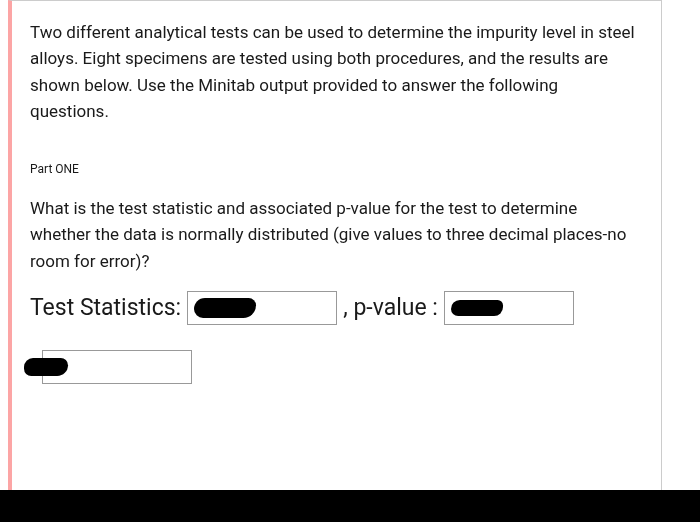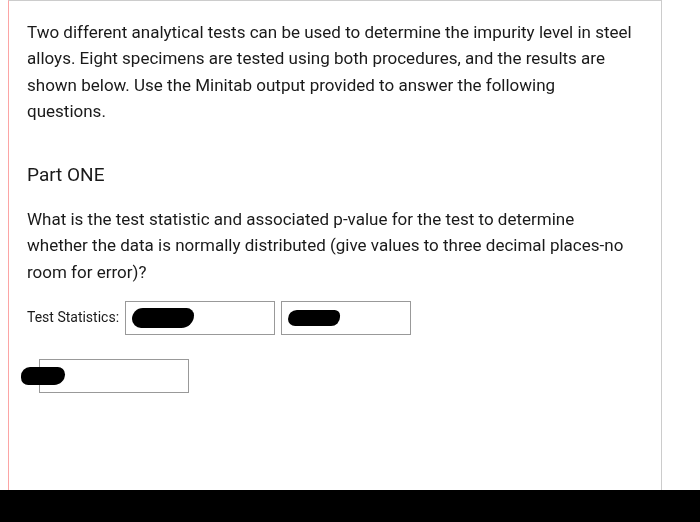--- a/index.html
+++ b/index.html
@@ -8,49 +8,49 @@
       box-sizing: border-box;
     }
     body {
       font-family: -apple-system, BlinkMacSystemFont, "Segoe UI", Roboto, Arial, sans-serif;
       background: #fff;
       width: 700px;
       height: 522px;
       position: relative;
     }
     .outer {
-      border-left: 1px solid #fca5a5;
+      border-left: 4px solid #fca5a5;
       border-right: 1px solid #ccc;
       border-top: 1px solid #ccc;
       margin: 0 38px 0 8px;
       background: #fff;
       height: 490px;
     }
     .content {
       padding: 18px 24px 20px 18px;
       color: #1a1a1a;
       font-size: 17px;
       line-height: 1.55;
     }
     .intro {
       margin-bottom: 36px;
     }
     .part-label {
       margin-bottom: 16px;
-      font-size: 19px;
+      font-size: 12px;
     }
     .question {
       margin-bottom: 16px;
     }
     .input-row {
       display: flex;
       align-items: center;
       gap: 6px;
       margin-bottom: 24px;
-      font-size: 14px;
+      font-size: 23px;
     }
     .input-box {
       border: 1px solid #999;
       height: 34px;
       width: 150px;
       display: inline-flex;
       align-items: center;
       padding: 0 6px;
       background: #fff;
       position: relative;
@@ -116,20 +116,21 @@
 
     <p class="part-label">Part ONE</p>
 
     <p class="question">What is the test statistic and associated p-value for the test to determine whether the data is normally distributed (give values to three decimal places-no room for error)?</p>
 
     <div class="input-row">
       <span class="label-text">Test Statistics:</span>
       <span class="input-box" value="">
         <span class="redact r1"></span>
       </span>
+      <span class="label-text">, p-value :</span>
       <span class="input-box small" value="">
         <span class="redact r2"></span>
       </span>
     </div>
 
 
     <div class="answer-box-wrap">
       <span class="redact r3"></span>
       <div class="answer-box" value=""></div>
     </div>

